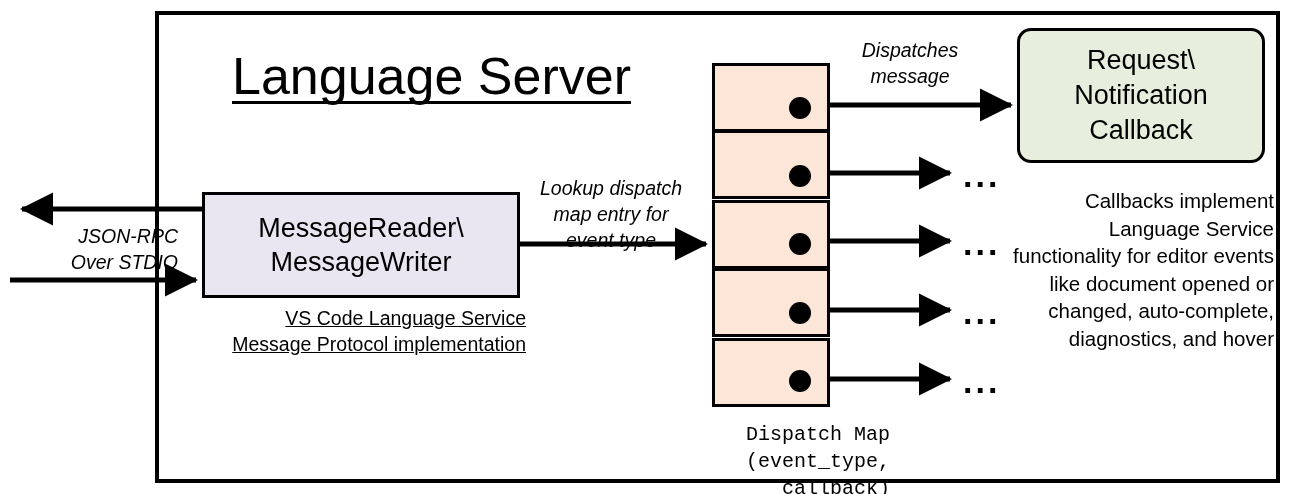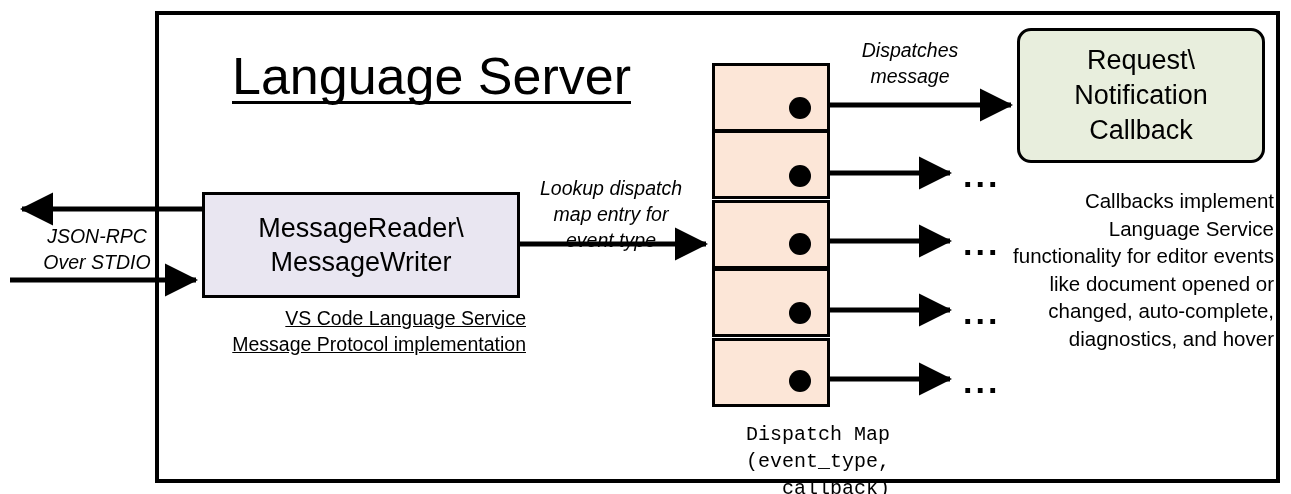--- a/index.html
+++ b/index.html
@@ -102,24 +102,24 @@
 
   
   .edge-label {
     font-style: italic;
     text-align: center;
     font-size: 19.5px;
     line-height: 26px;
     white-space: pre-line;
   }
   #jsonrpc-label {
-    left: 22px;
+    left: 28px;
     top: 223px;
     width: 150px;
-    text-align: center;
+    text-align: right;
   }
   #lookup-label {
     left: 516px;
     top: 155px;
     width: 190px;
     margin-top: 20px;
   }
   #dispatches-label {
     left: 830px;
     top: 37px;

